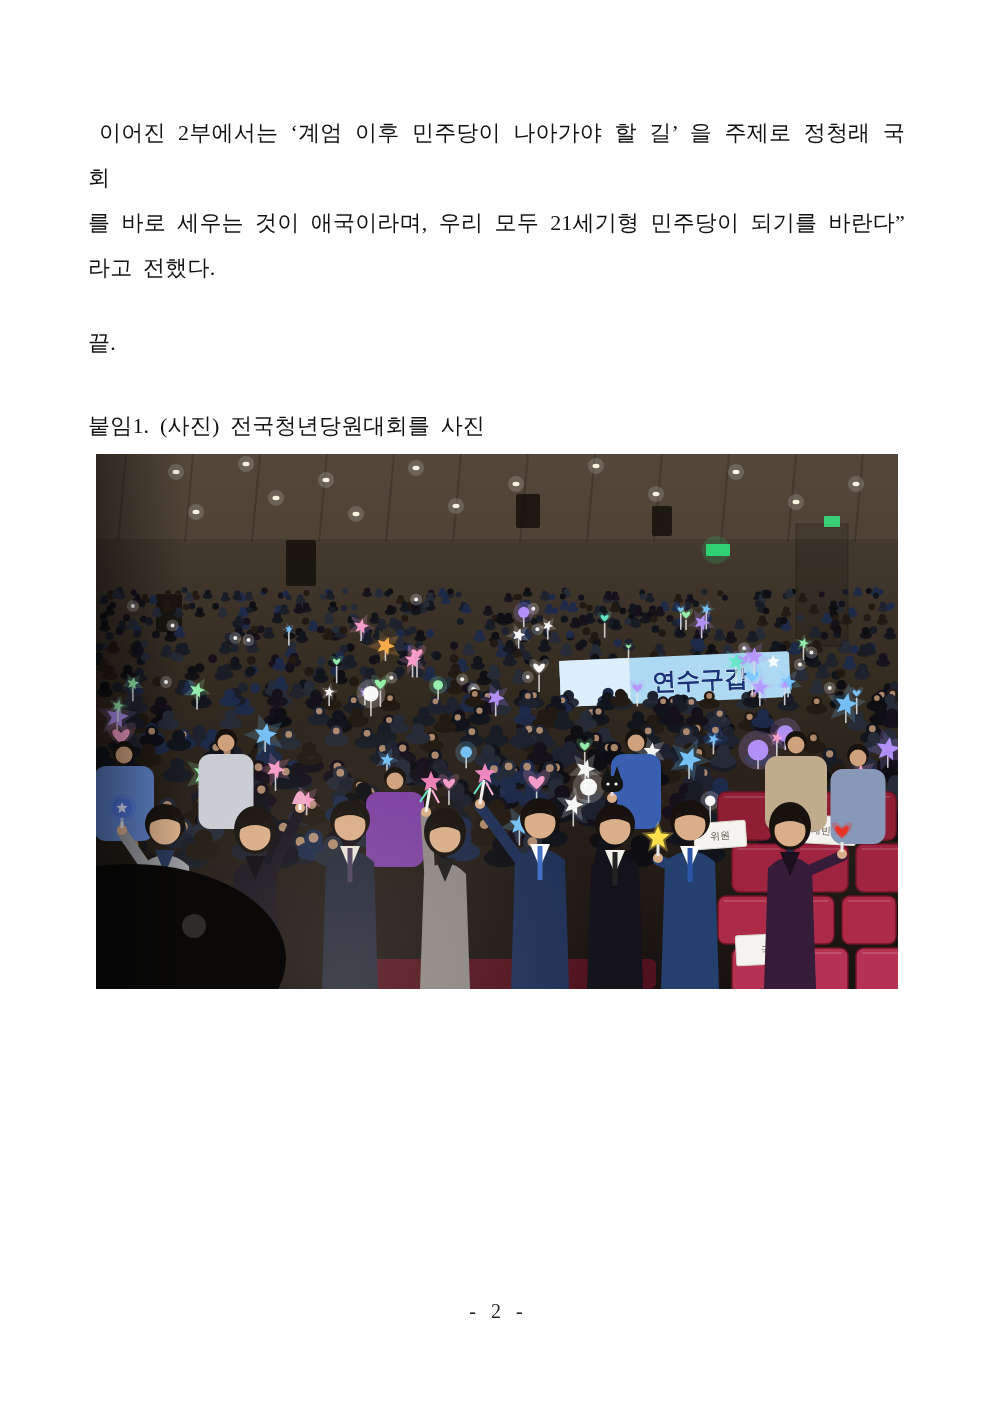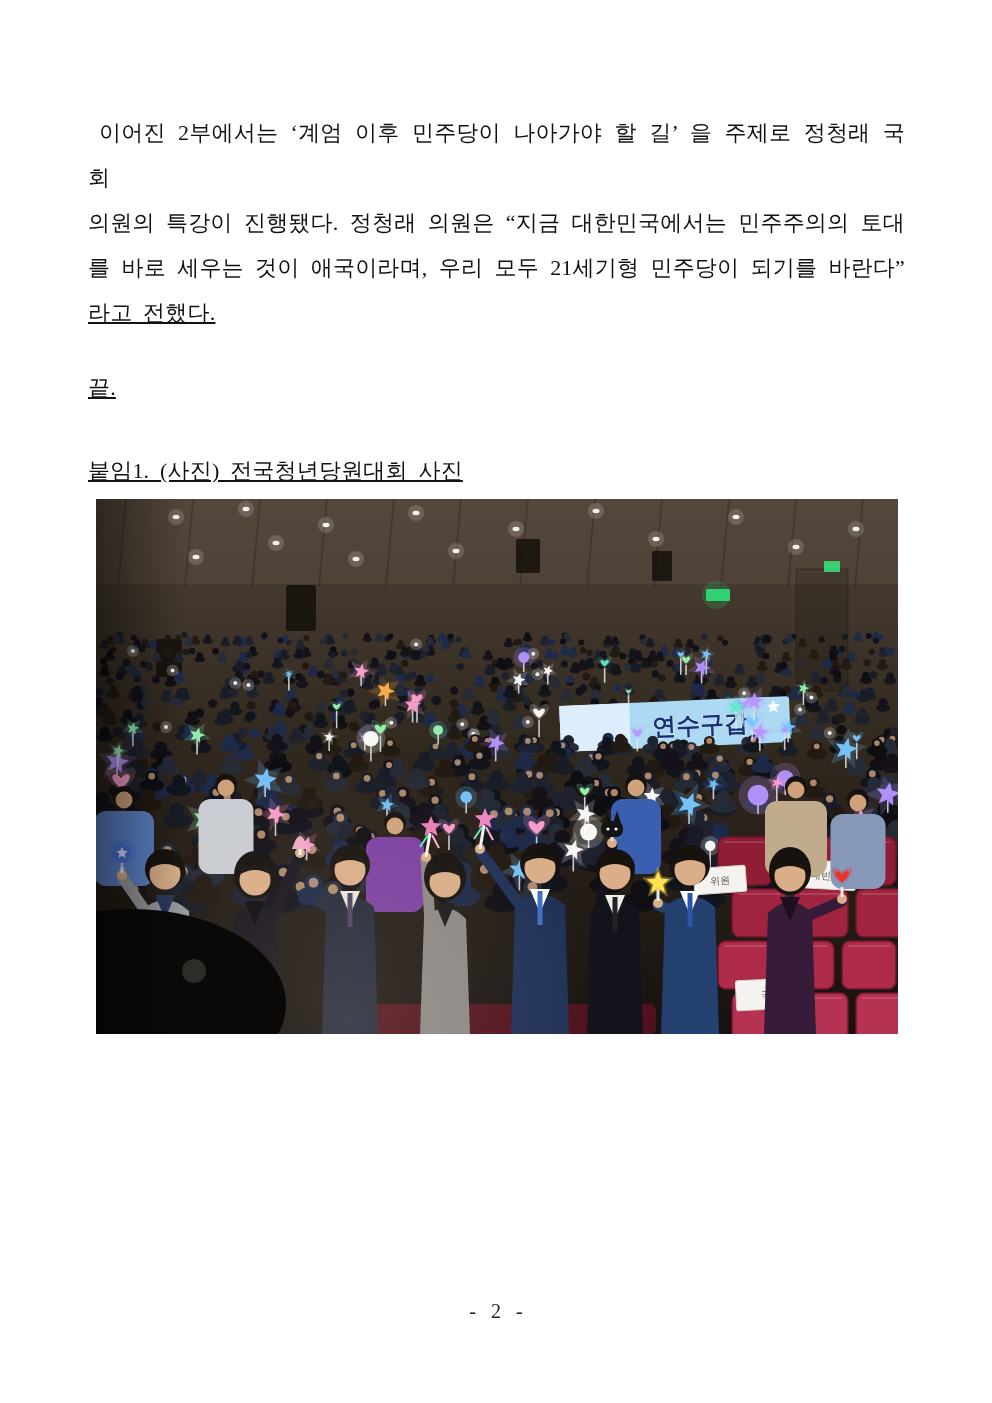--- a/index.html
+++ b/index.html
@@ -2,47 +2,46 @@
 <html><head>
 <meta charset="utf-8">
 <style>
   html,body{margin:0;padding:0;background:#ffffff;}
   body{width:992px;height:1403px;overflow:hidden;
        font-family:"Liberation Serif","DejaVu Serif",serif;color:#121212;}
   .page{position:relative;width:992px;height:1403px;background:#fff;}
   .content{padding:110px 87px 0 88px;border-radius:9px;}
   .doc-text{font-size:22px;line-height:45px;word-spacing:5px;letter-spacing:0.2px;}
   .jline{text-align:justify;text-align-last:justify;}
-  .lline{text-align:right;text-align-last:left;text-decoration:underline;}
+  .lline{text-align:right;text-align-last:left;}
   .ind{text-indent:11px;}
   .para2{margin-top:42px;}
   .endmark{margin-top:30px;}
   .caption{margin-top:38px;}
   .photo-wrap{margin-top:6px;margin-left:8px;width:802px;height:535px;
               background:#1b150f;overflow:hidden;}
   .photo-wrap svg{display:block;}
   .page-num{position:absolute;top:1300px;left:0;width:100%;text-align:center;
             font-size:20px;word-spacing:10px;color:#222;}
 </style>
 </head>
 <body>
 
 <div class="page">
   <div class="content">
     <div class="doc-text">
       <div class="jline ind">이어진 2부에서는  ‘계엄 이후 민주당이 나아가야 할 길’ 을 주제로 정청래 국회</div>
-      <div class="jline">의원의 특강이 진행됐다. 정청래 의원은  “지금 대한민국에서는 민주주의의 토대</div>
       <div class="jline">를 바로 세우는 것이 애국이라며, 우리 모두 21세기형 민주당이 되기를 바란다”</div>
       <div class="lline">라고 전했다.</div>
     </div>
 
 
     <div class="doc-text endmark lline">끝.</div>
 
-    <div class="doc-text caption lline">붙임1. (사진) 전국청년당원대회 사진</div>
+    <div class="doc-text caption lline">붙임1. (사진) 전국청년당원대회를 사진</div>
 
     <div class="photo-wrap">
       <svg id="photo-svg" width="802" height="535" viewBox="0 0 802 535" role="img" aria-label="붙임1. (사진) 전국청년당원대회 사진">
           <defs>
             <linearGradient id="bgG" x1="0" y1="0" x2="0" y2="1">
               <stop offset="0%" stop-color="#4e4338"></stop>
               <stop offset="45%" stop-color="#32291f"></stop>
               <stop offset="100%" stop-color="#171210"></stop>
             </linearGradient>
             <radialGradient id="washG">

